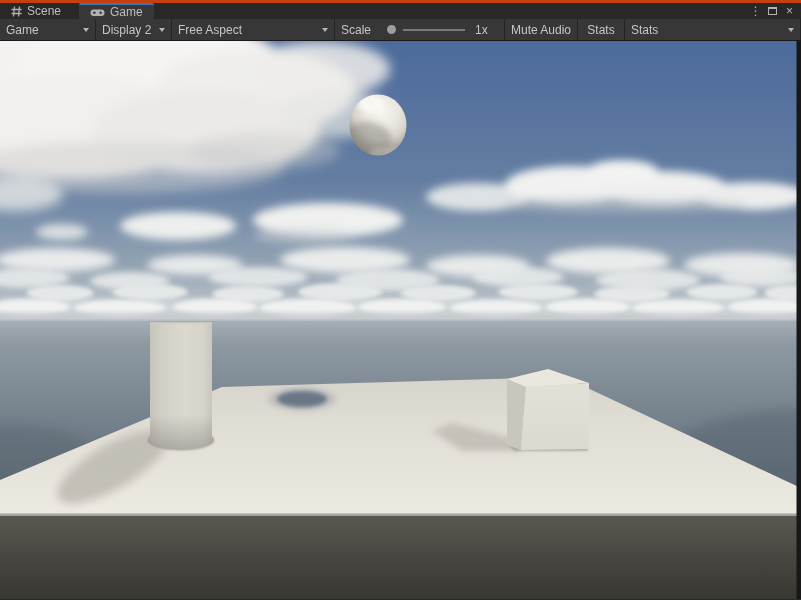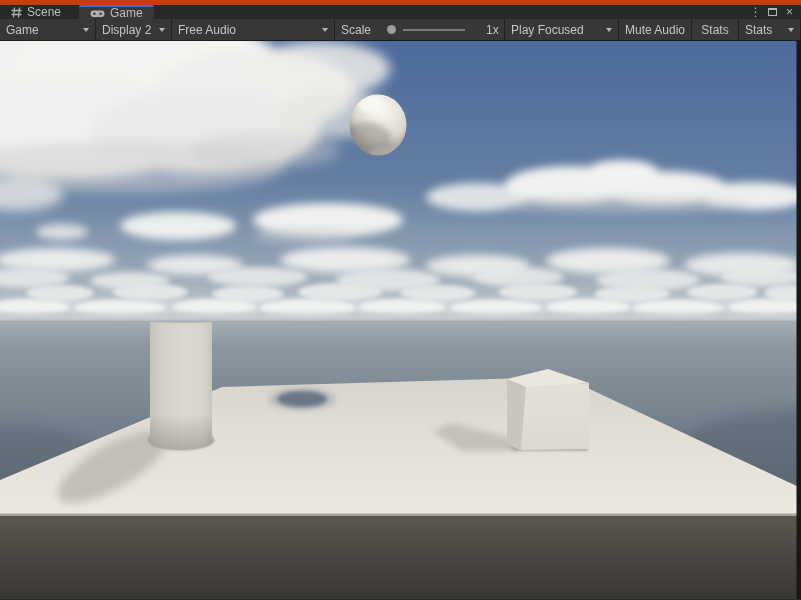--- a/index.html
+++ b/index.html
@@ -4,21 +4,21 @@
 <style>
   html,body{margin:0;padding:0;background:#111;}
   *{box-sizing:border-box;}
   .window{
     width:801px;height:600px;position:relative;overflow:hidden;
     font-family:"Liberation Sans",sans-serif;background:#282828;color:#c4c4c4;
   }
   
   .tabbar{
     height:19px;display:flex;align-items:stretch;background:#282828;
-    border-top:5px solid #c2410c;font-size:12px;
+    border-top:3px solid #c2410c;font-size:12px;
   }
   .tab{
     display:flex;align-items:center;gap:5px;padding:0 11px;cursor:default;
     color:#bdbdbd;position:relative;
   }
   .tab.active{
     background:#383838;border-top:2px solid #3e74b2;border-radius:2px 2px 0 0;
     margin-left:7px;
   }
   .tab-icon{display:block;}
@@ -44,21 +44,21 @@
     width:0;height:0;border-left:3.5px solid transparent;border-right:3.5px solid transparent;
     border-top:4.5px solid #b5b5b5;margin-left:6px;flex:none;
   }
   .scale{gap:8px;}
   .scale .thumb{
     width:9px;height:9px;border-radius:50%;background:#9d9d9d;margin-left:8px;flex:none;
   }
   .scale .track{
     width:62px;height:2px;background:#7a7a7a;margin-left:-1px;flex:none;
   }
-  .scale .sval{margin-left:13px;}
+  .scale .sval{margin-left:2px;}
   
   .viewport{height:558px;position:relative;background:#4c6a9b;}
   .viewport svg{display:block;}
 </style>
 </head>
 <body>
 
 <div class="window">
 
   <div class="tabbar">
@@ -91,32 +91,28 @@
   <div class="toolbar">
     <div class="tseg dd" style="width:96px">
       <span>Game</span>
       <span class="caret"></span>
     </div>
     <div class="tseg dd" style="width:76px">
       <span>Display 2</span>
       <span class="caret"></span>
     </div>
     <div class="tseg dd" style="width:163px">
-      <span>Free Audio</span>
+      <span>Free Aspect</span>
       <span class="caret"></span>
     </div>
     <div class="tseg scale" style="width:170px">
       <span>Scale</span>
       <span class="thumb"></span>
       <span class="track"></span>
       <span class="sval">1x</span>
-    </div>
-    <div class="tseg dd" style="width:114px">
-      <span>Play Focused</span>
-      <span class="caret"></span>
     </div>
     <div class="tseg btn" style="width:73px">
       <span>Mute Audio</span>
     </div>
     <div class="tseg btn" style="width:47px">
       <span>Stats</span>
     </div>
     <div class="tseg dd" style="flex:1">
       <span>Stats</span>
       <span class="caret"></span>

